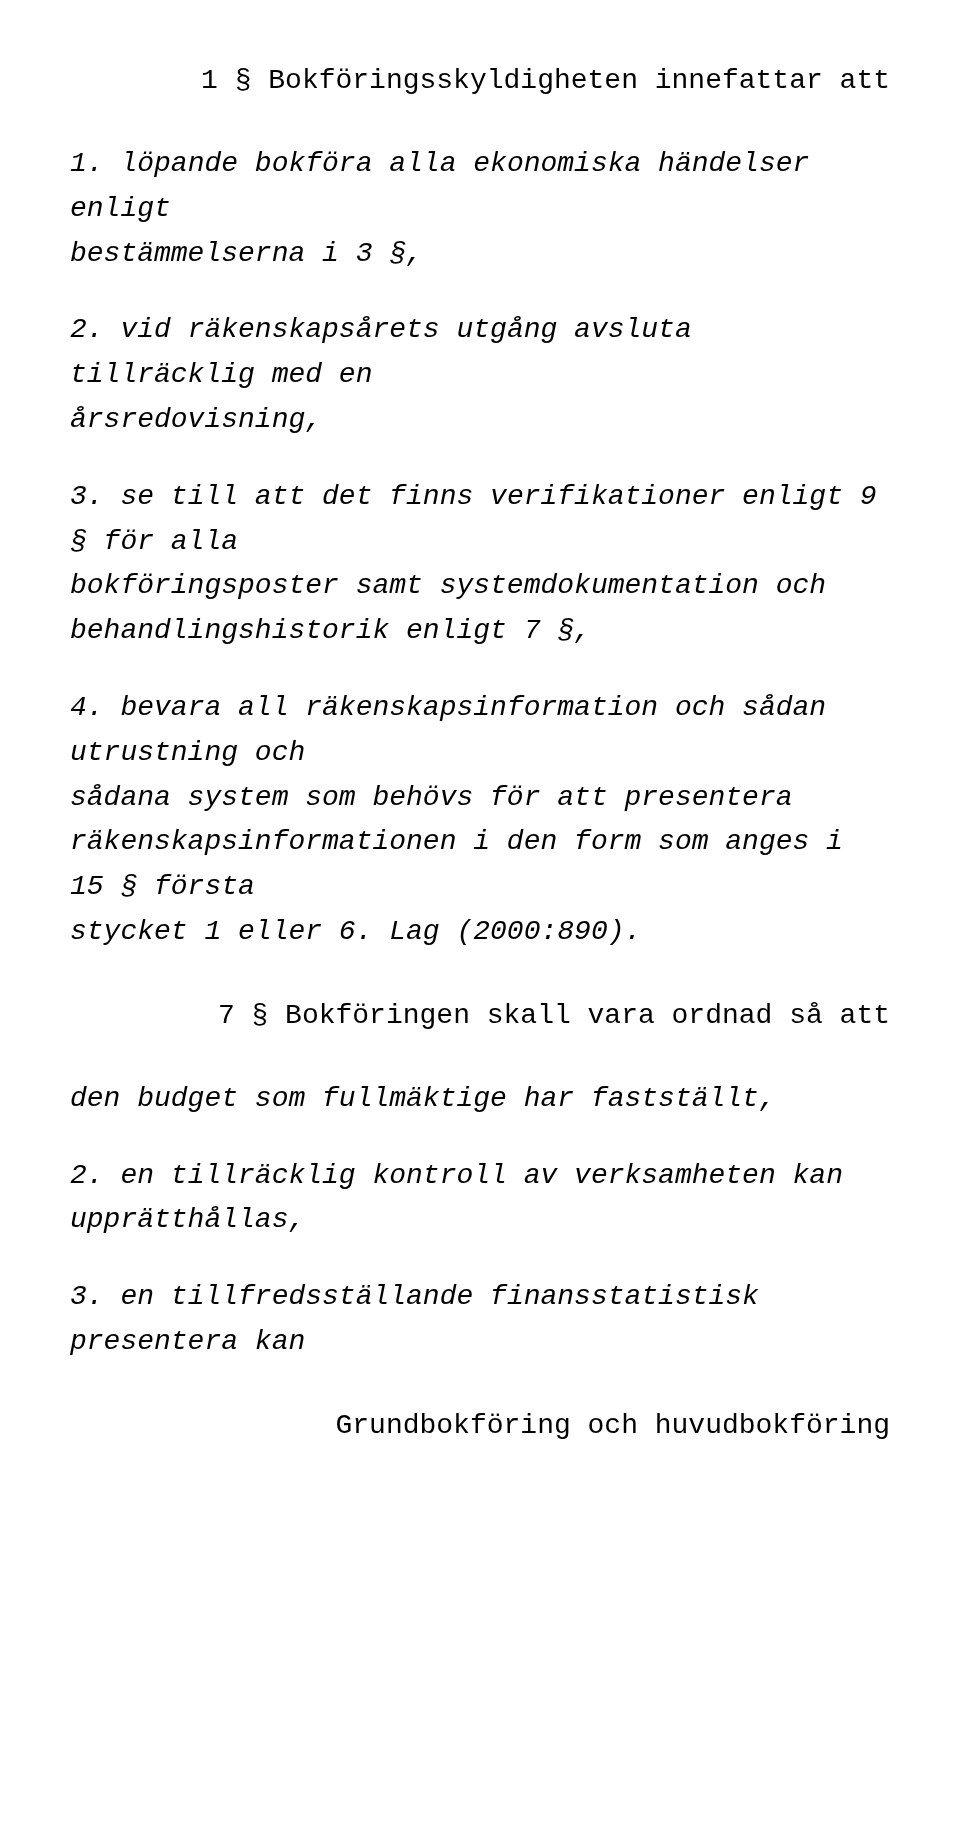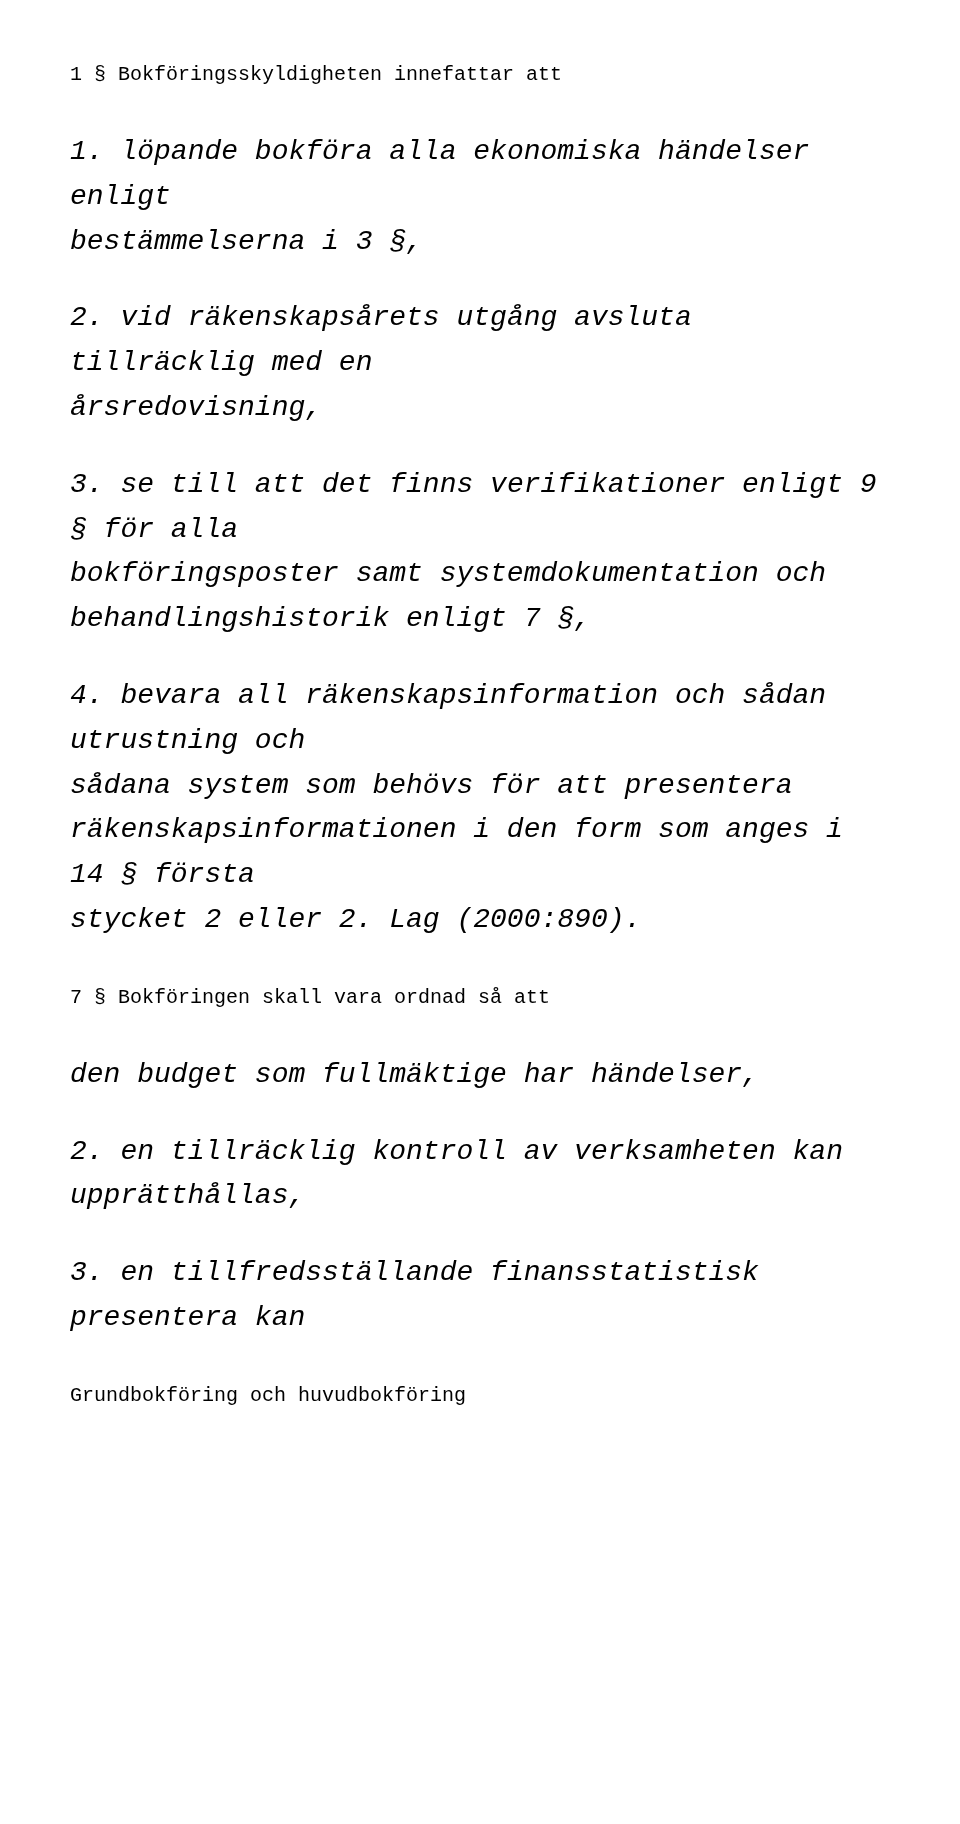--- a/index.html
+++ b/index.html
@@ -22,23 +22,24 @@
     .content-block {
       width: 100%;
     }
 
     .section {
       margin-bottom: 40px;
     }
 
     .heading {
       font-weight: normal;
-      font-size: 20px;
+      font-size: 28px;
       margin-bottom: 40px;
       line-height: 1.5;
+      text-align: right;
     }
 
     .item {
       margin-bottom: 32px;
       font-style: italic;
     }
 
     .item-number {
       display: inline;
     }
@@ -75,30 +76,30 @@
       </p>
       <p>bokföringsposter samt systemdokumentation och</p>
       <p>behandlingshistorik enligt 7 §,</p>
     </div>
 
     <div class="item">
       <p>
         <span class="item-number">4. </span><span class="item-content">bevara all räkenskapsinformation och sådan utrustning och</span>
       </p>
       <p>sådana system som behövs för att presentera</p>
-      <p>räkenskapsinformationen i den form som anges i 14 § första</p>
-      <p>stycket 2 eller 2. Lag (2000:890).</p>
+      <p>räkenskapsinformationen i den form som anges i 15 § första</p>
+      <p>stycket 1 eller 6. Lag (2000:890).</p>
     </div>
   </div>
 
   <div class="section">
     <p class="heading">7 § Bokföringen skall vara ordnad så att</p>
 
     <div class="item">
-      <p>den budget som fullmäktige har händelser,</p>
+      <p>den budget som fullmäktige har fastställt,</p>
     </div>
 
     <div class="item">
       <p>
         <span class="item-number">2. </span><span class="item-content">en tillräcklig kontroll av verksamheten kan upprätthållas,</span>
       </p>
     </div>
 
     <div class="item">
       <p>

